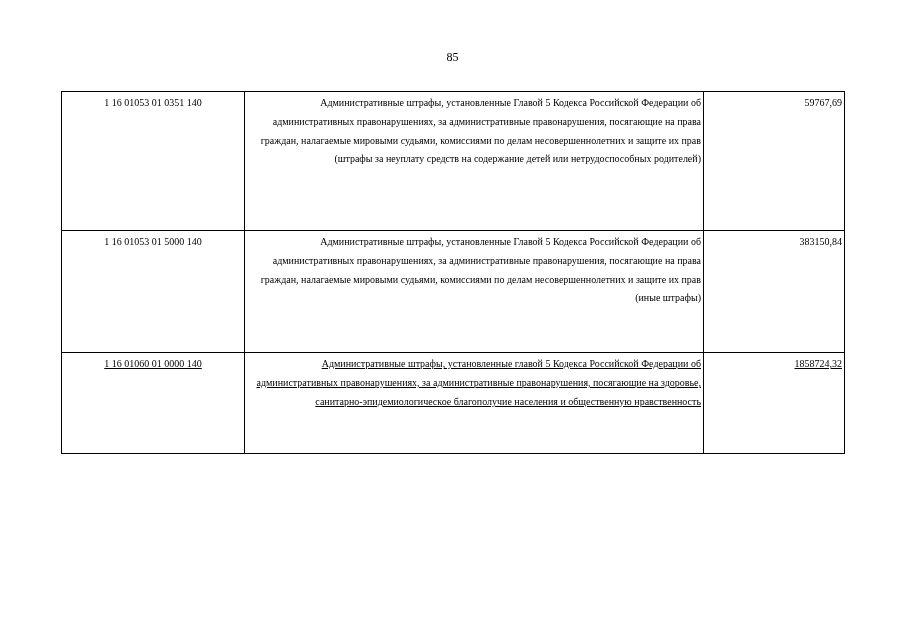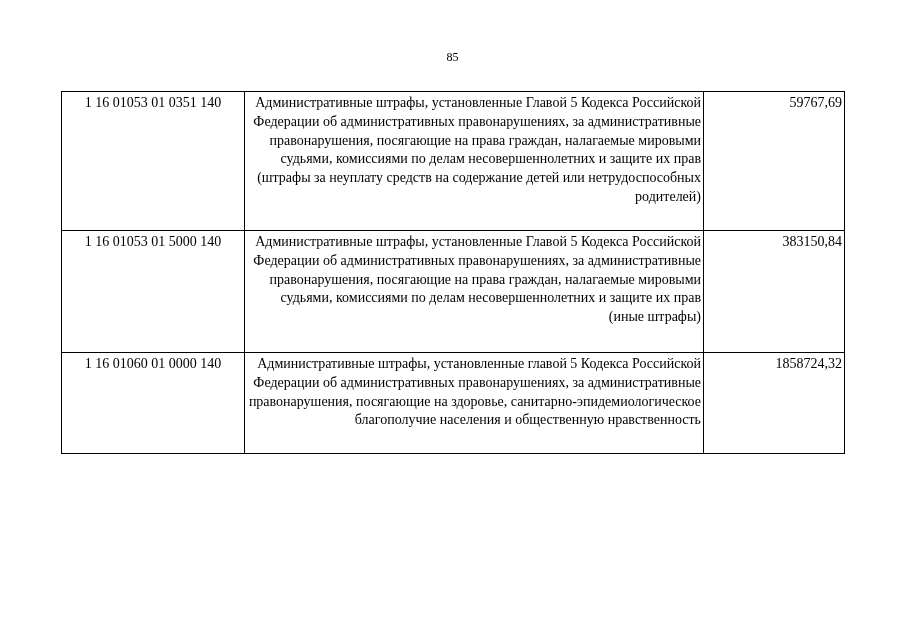--- a/index.html
+++ b/index.html
@@ -14,34 +14,34 @@
     }
     table.budget {
       position: absolute; left: 61px; top: 91px;
       border-collapse: collapse;
       table-layout: fixed;
       width: 783px;
     }
     table.budget td {
       border: 1px solid #000000;
       vertical-align: top;
-      font-size: 14px;
+      font-size: 10px;
       line-height: 18.8px;
       padding: 2px 2px 0 2px;
       box-sizing: border-box;
     }
     col.c-code { width: 183px; }
     col.c-desc { width: 459px; }
     col.c-sum  { width: 141px; }
     td.code { text-align: center; padding-top: 2px; }
     td.desc { text-align: right; padding-left: 3px; }
     td.sum  { text-align: right; vertical-align: middle; padding-right: 2px; }
     tr.r1 td { height: 139px; }
     tr.r2 td { height: 122px; }
-    tr.r3 td { height: 101px; }
+    tr.r3 td { height: 101px; text-decoration: underline; }
   </style>
 </head>
 <body>
 
 <div class="page-number">85</div>
 
 <table class="budget">
   <colgroup>
     <col class="c-code">
     <col class="c-desc">

